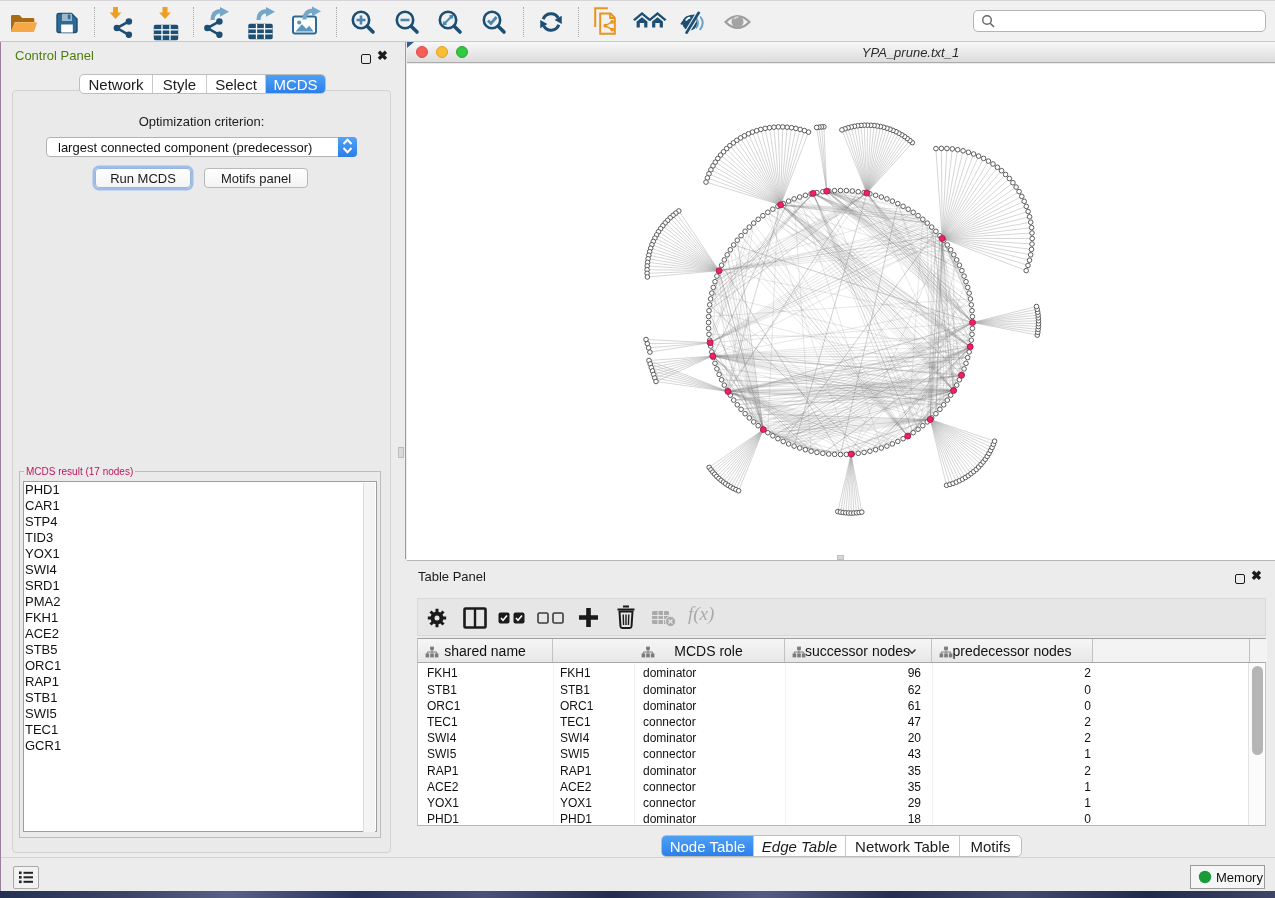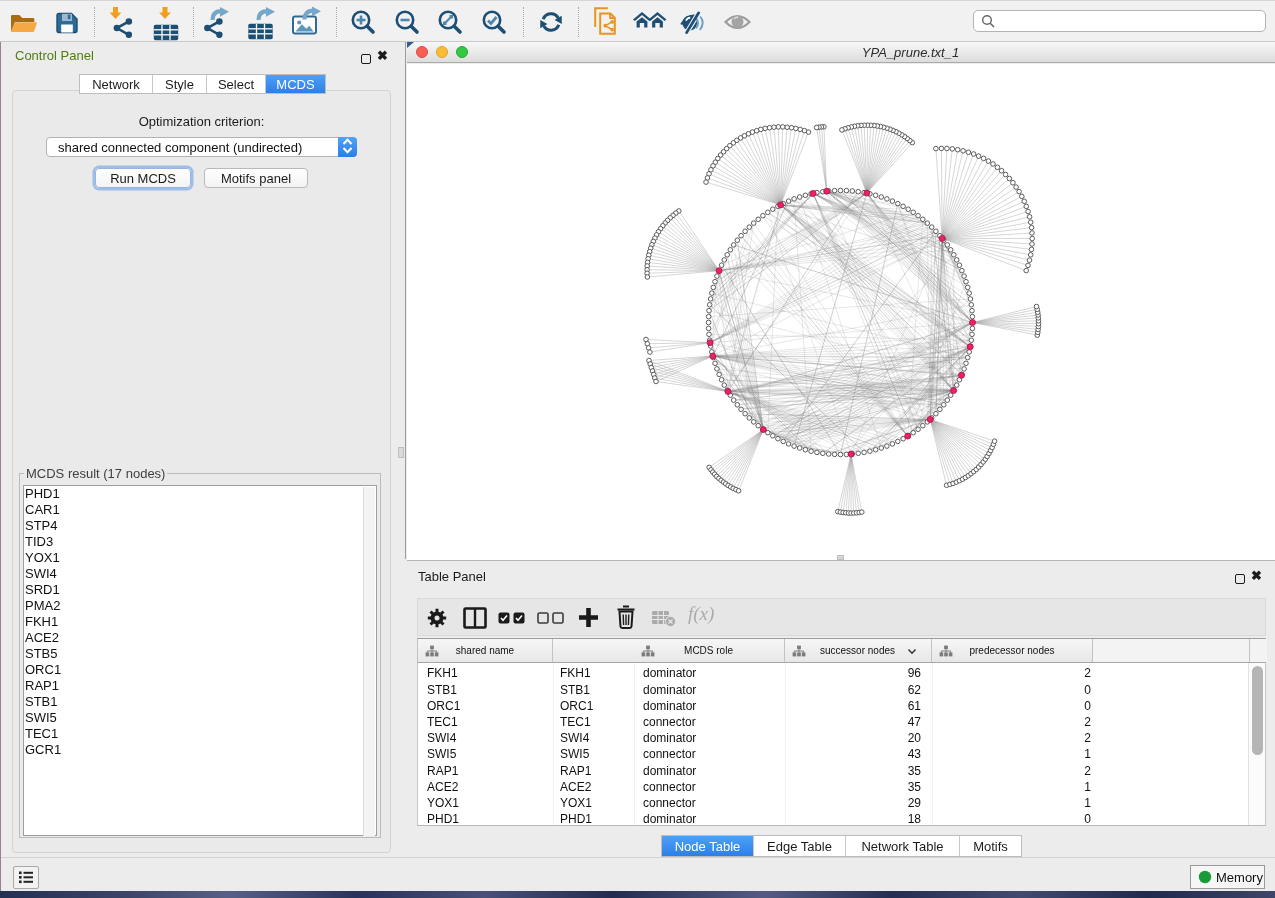--- a/index.html
+++ b/index.html
@@ -20,22 +20,22 @@
 
 
 #cp-title { left:15px; top:48px; font-size:13px; color:#4d7c0f; }
 .winbtns { position:absolute; top:50px; }
 .sq { display:inline-block; width:10px; height:10px; border:1.3px solid #1b1b1b; border-radius:2px; }
 .xx { font-size:13px; font-weight:bold; color:#1b1b1b; }
 
 #cp-content { left:12px; top:90px; width:379px; height:763px; background:#eaeaea;
   border:1px solid #d2d2d2; border-radius:4px; }
 
-.seg { position:absolute; display:flex; height:20px; font-size:13px;
-  border:1px solid #bdbdbd; border-radius:0; background:#fff; overflow:hidden; }
+.seg { position:absolute; display:flex; height:20px; font-size:15px;
+  border:1px solid #bdbdbd; border-radius:5px; background:#fff; overflow:hidden; }
 .seg div { display:flex; align-items:center; justify-content:center;
   border-right:1px solid #c9c9c9; color:#1b1b1b; height:100%; }
 .seg div:last-child { border-right:none; }
 .seg .sel { background:linear-gradient(#4da1f6,#2d7fe9); color:#fff; }
 
 #optlabel { left:12px; top:114px; width:379px; text-align:center; font-size:13px; color:#1b1b1b; }
 
 #dropdown { left:46px; top:137px; width:311px; height:20px; background:#fff;
   border:1px solid #b2b2b2; border-radius:4px; }
 #dropdown .txt { position:absolute; left:11px; top:2px; font-size:13px; color:#111; }
@@ -43,21 +43,21 @@
   background:linear-gradient(#52a3f7,#2c7ce8); border-radius:0 4px 4px 0; }
 
 .btn { position:absolute; height:20px; background:linear-gradient(#ffffff,#f3f3f3);
   border:1px solid #b9b9b9; border-radius:4px; font-size:13px; color:#1b1b1b;
   display:flex; align-items:center; justify-content:center; }
 #runbtn { left:95px; top:168px; width:96px; box-shadow:0 0 0 2.5px rgba(130,172,230,0.72); border-color:#93b7e2; }
 #closebtn { left:204px; top:168px; width:104px; }
 
 fieldset#mcds { position:absolute; left:19px; top:466px; width:362px; height:372px;
   border:1px solid #bcbcbc; }
-fieldset#mcds legend { font-size:13px; color:#404040; margin-left:4px; padding:0 2px; }
+fieldset#mcds legend { font-size:10px; color:#be185d; margin-left:4px; padding:0 2px; }
 #mcdslist { position:absolute; left:3px; top:4px; width:354px; height:351px;
   background:#fff; border:1px solid #9e9e9e; font-size:13px; line-height:16px; color:#111;
   padding:0 0 0 1px; }
 #mcdsscroll { position:absolute; right:1px; top:1px; width:12px; height:349px;
   background:#f4f4f4; border-left:1px solid #dcdcdc; }
 
 
 #netwin { left:405px; top:42px; width:870px; height:517px; border-left:1px solid #9b9b9b;font-style:italic; }
 #nettitle { position:absolute; left:1px; top:0; width:869px; height:21px;
   background:linear-gradient(#f8f8f8,#dcdcdc); border-bottom:1px solid #ababab; }
@@ -66,21 +66,21 @@
 
 
 #tp-title { left:418px; top:569px; font-size:13px; color:#1b1b1b; }
 #tp-toolbar { left:417px; top:598px; width:849px; height:38px; background:#e6e6e6;
   border:1px solid #d9d9d9; border-radius:0; }
 
 #thead { left:417px; top:638px; width:849px; height:25px;
   background:linear-gradient(#f6f6f6,#e7e7e7);
   border:1px solid #c2c2c2; border-top-color:#9e9e9e; border-bottom-color:#a8a8a8; }
 .hcell { position:absolute; top:0; height:23px; border-right:1px solid #c2c2c2;
-  display:flex; align-items:center; justify-content:center; font-size:10px; color:#111; }
+  display:flex; align-items:center; justify-content:center; font-size:14px; color:#111; }
 #tbody { left:417px; top:663px; width:849px; height:163px; background:#fff;
   border-left:1px solid #c6c6c6; border-right:1px solid #c6c6c6; border-bottom:1px solid #b8b8b8; }
 .vline { position:absolute; top:0; height:162px; width:1px; background:#f1f1f1; }
 .trow { position:absolute; font-size:12px; color:#111; height:16.2px; line-height:16.2px; }
 #vsb { position:absolute; right:0px; top:0; width:17px; height:162px; background:#fbfbfb;
   border-left:1px solid #e2e2e2; }
 #vsb .thumb { position:absolute; left:2.5px; top:3px; width:11px; height:89px;
   background:#b5b5b5; border-radius:6px; }
 
 
@@ -262,21 +262,21 @@
 
 <div class="abs" id="cp-content"></div>
 <div class="seg" style="left:79px; top:74px;">
   <div style="width:73px;">Network</div>
     <div style="width:54px;">Style</div>
   <div style="width:59px;">Select</div>
     <div class="sel" style="width:59px;">MCDS</div>
 </div>
 <div class="abs" id="optlabel">Optimization criterion:</div>
 <div class="abs" id="dropdown">
-    <span class="txt">shared connected component (undirected)</span>
+    <span class="txt">largest connected component (predecessor)</span>
   <span class="cap">
       <svg width="17" height="18" viewBox="0 0 17 18" style="position:absolute;left:1px;top:0">
         <path d="M4.5 7 L8.5 2.8 L12.5 7" fill="none" stroke="#fff" stroke-width="2"></path>
         <path d="M4.5 11 L8.5 15.2 L12.5 11" fill="none" stroke="#fff" stroke-width="2"></path>
       </svg>
     </span>
   </div>
 <div class="btn" id="runbtn">Run MCDS</div>
 <div class="btn" id="closebtn">Motifs panel</div>
 
@@ -809,21 +809,21 @@
     <div class="trow" style="left:225px;top:148.1px;">dominator</div>
     <div class="trow" style="left:366px;top:148.1px;width:137px;text-align:right;">18</div>
     <div class="trow" style="left:514px;top:148.1px;width:159px;text-align:right;">0</div>
   <div id="vsb">
       <div class="thumb"></div>
     </div>
 </div>
 
 <div class="seg" style="left:661px; top:835px; height:22px;">
   <div class="sel" style="width:92px;">Node Table</div>
-    <div style="width:92px;">Edge Table</div>
+    <div style="width:92px;font-style:italic;">Edge Table</div>
   <div style="width:114px;">Network Table</div>
     <div style="width:61px;">Motifs</div>
 </div>
 
 <div class="abs" id="statusbar">
   <div id="listbtn">
       <svg width="24" height="21" viewBox="0 0 24 21" style="position:absolute;left:0;top:0">
         <g fill="#222">
           <rect x="5" y="4.5" width="2.6" height="2.6"></rect>
           <rect x="5" y="9" width="2.6" height="2.6"></rect>

